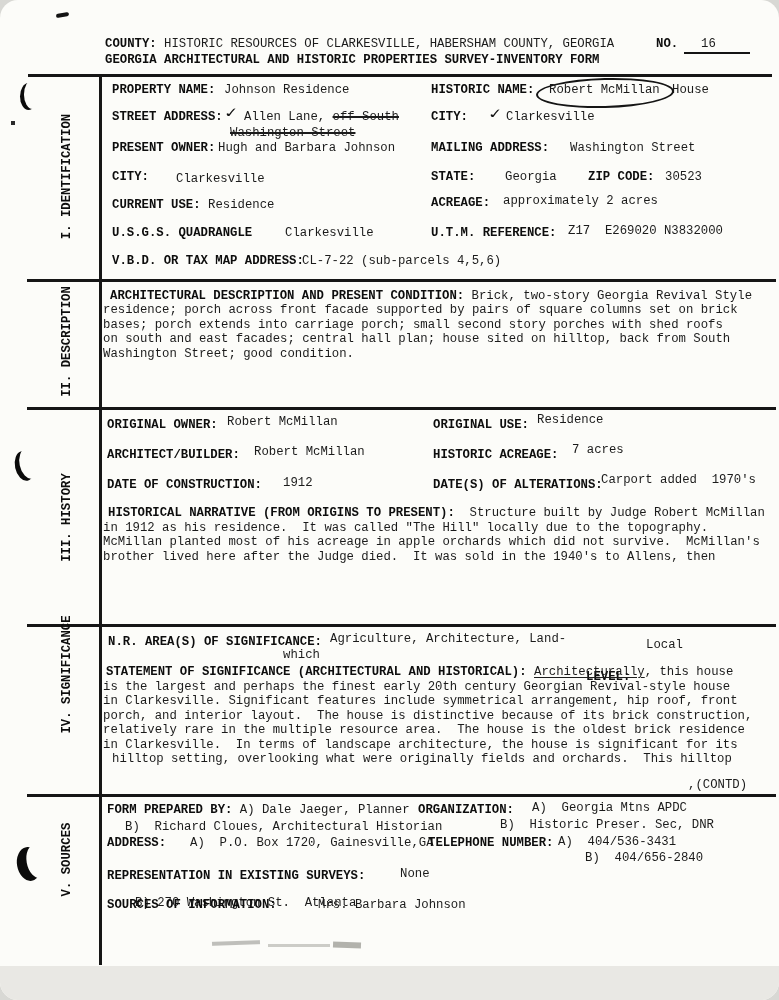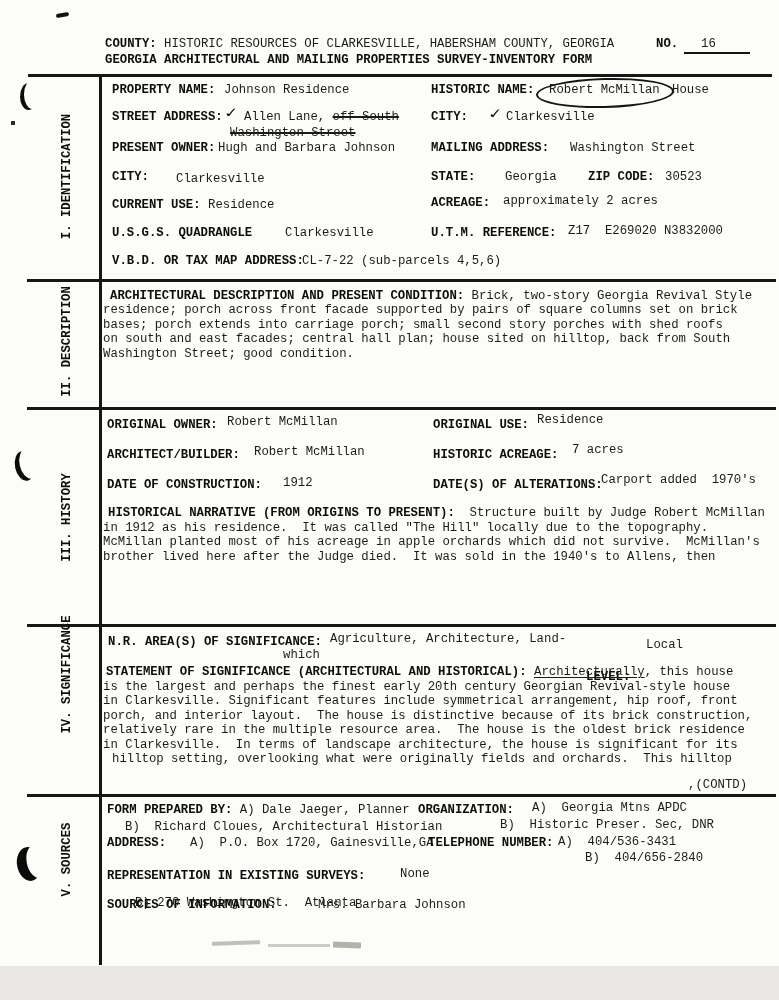--- a/index.html
+++ b/index.html
@@ -3,20 +3,21 @@
 <meta charset="utf-8">
 <style>
   html,body{margin:0;padding:0;background:#d8d8d4;}
   #page{
     position:relative;
     width:779px;height:1000px;
     background:#fcfcf9;
     overflow:hidden;
     font-family:"Liberation Mono","DejaVu Sans Mono",monospace;
     color:#1b1b1b;
+    border-radius:18px;
   }
   .line{
     position:absolute;
     white-space:pre;
     font-size:12.3px;
     line-height:14.5px;
     color:#1b1b1b;
   }
   .b{font-weight:bold;color:#0d0d0d;}
   .strike{text-decoration:line-through;text-decoration-thickness:2px;}
@@ -74,21 +75,21 @@
   <div class="cres c3"></div>
   <div class="smudge s1"></div>
   <div class="smudge s2"></div>
   <div class="smudge s3"></div>
   <div class="bottomstrip"></div>
 
   <div class="line" style="left:105px;top:37px"><span class="b">COUNTY:</span><span> </span><span>HISTORIC RESOURCES OF CLARKESVILLE, HABERSHAM COUNTY, GEORGIA</span></div>
   <div class="line b" style="left:656px;top:37px">NO.</div>
   <div class="line" style="left:701px;top:37px">16</div>
   <div class="nounderline" style="left:684px;top:52px;width:66px"></div>
-  <div class="line b" style="left:105px;top:53px">GEORGIA ARCHITECTURAL AND MAILING PROPERTIES SURVEY-INVENTORY FORM</div>
+  <div class="line b" style="left:105px;top:53px">GEORGIA ARCHITECTURAL AND HISTORIC PROPERTIES SURVEY-INVENTORY FORM</div>
 
   <div class="hline" style="left:28px;top:74px;width:744px"></div>
   <div class="hline" style="left:27px;top:279px;width:749px"></div>
   <div class="hline" style="left:27px;top:407px;width:749px"></div>
   <div class="hline" style="left:27px;top:624px;width:749px"></div>
   <div class="hline" style="left:27px;top:794px;width:749px"></div>
   <div class="vline" style="left:99px;top:74px;height:891px"></div>
 
   <div class="side" style="left:-43px;top:169px">I. IDENTIFICATION</div>
   <div class="side" style="left:-43px;top:334px">II. DESCRIPTION</div>

